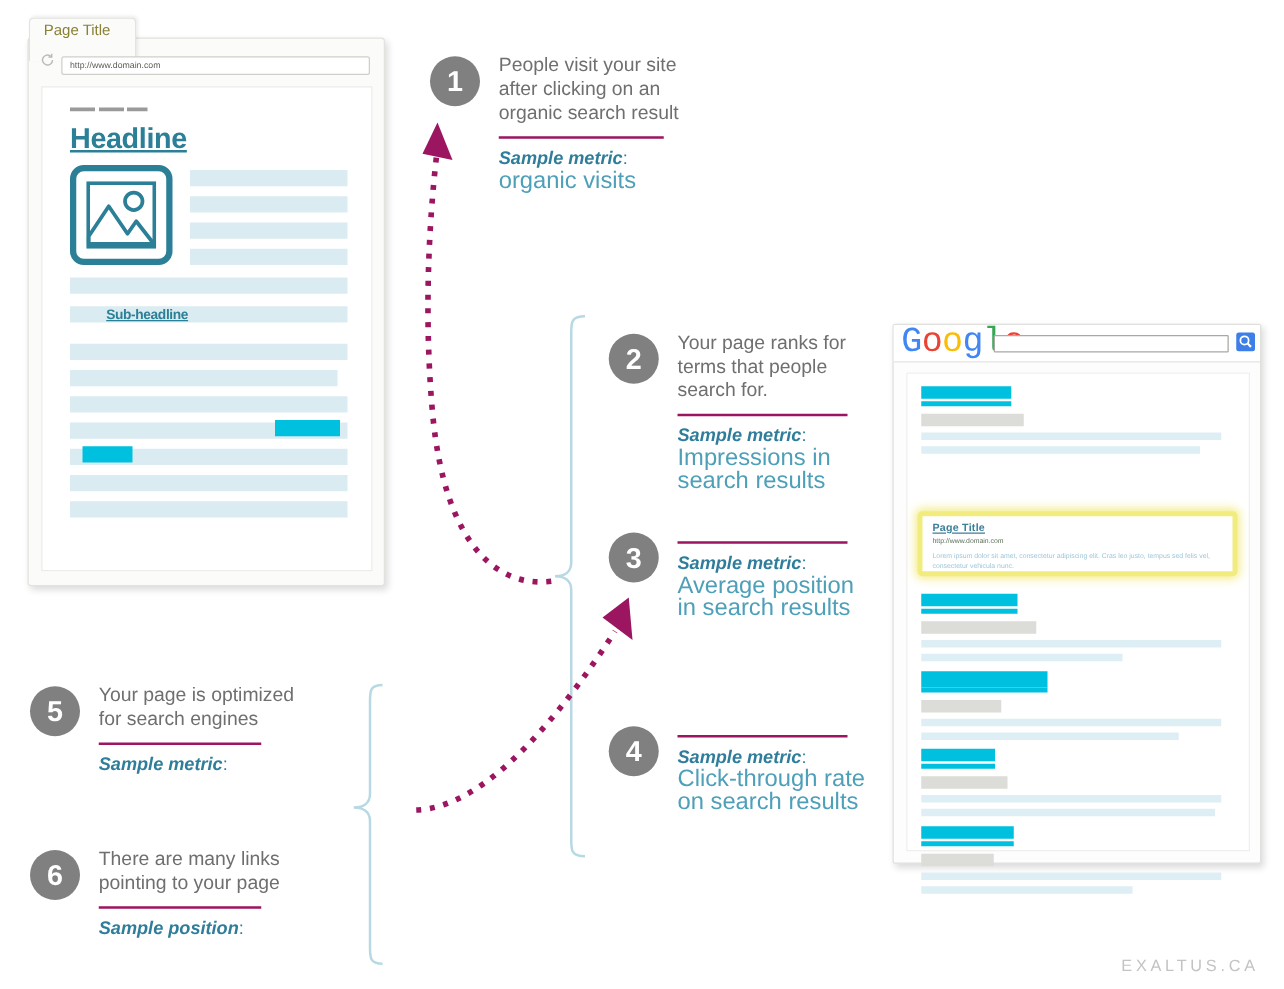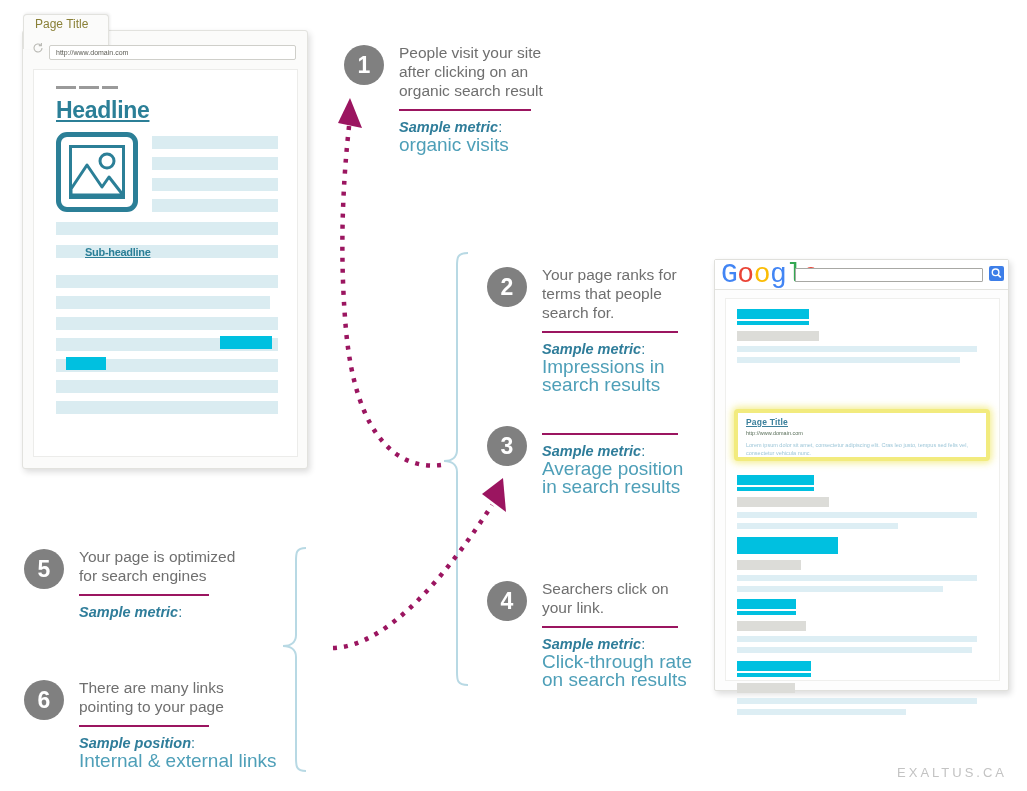--- a/index.html
+++ b/index.html
@@ -378,22 +378,20 @@
         <span class="metric-label">Sample metric</span><span class="metric-colon">:</span>
       </div>
       <div class="metric-value">Average position
 in search results</div>
     </div>
   </div>
 
   <div class="step" style="left:487px; top:581px;">
     <div class="step-num">4</div>
     <div class="step-body" style="width:165px;">
-      <div class="step-title">Searchers click on
-your link.</div>
       <div class="metric-rule" style="width:136px;"></div>
       <div>
         <span class="metric-label">Sample metric</span><span class="metric-colon">:</span>
       </div>
       <div class="metric-value">Click-through rate
 on search results</div>
     </div>
   </div>
 
   <div class="step" style="left:24px; top:549px;">
@@ -410,21 +408,20 @@
 
   <div class="step" style="left:24px; top:680px;">
     <div class="step-num">6</div>
     <div class="step-body" style="width:215px;">
       <div class="step-title">There are many links
 pointing to your page</div>
       <div class="metric-rule" style="width:130px;"></div>
       <div>
         <span class="metric-label">Sample position</span><span class="metric-colon">:</span>
       </div>
-      <div class="metric-value">Internal &amp; external links</div>
     </div>
   </div>
 
   <div id="serp-mockup">
 
     <div id="serp-header">
       <div id="google-logo"><span class="gl-b">G</span><span class="gl-r">o</span><span class="gl-y">o</span><span class="gl-b">g</span><span class="gl-g">l</span><span class="gl-r">e</span></div>
       <div id="serp-search-box"></div>
       <div id="serp-search-button">
         <svg width="15" height="15" viewBox="0 0 15 15">

